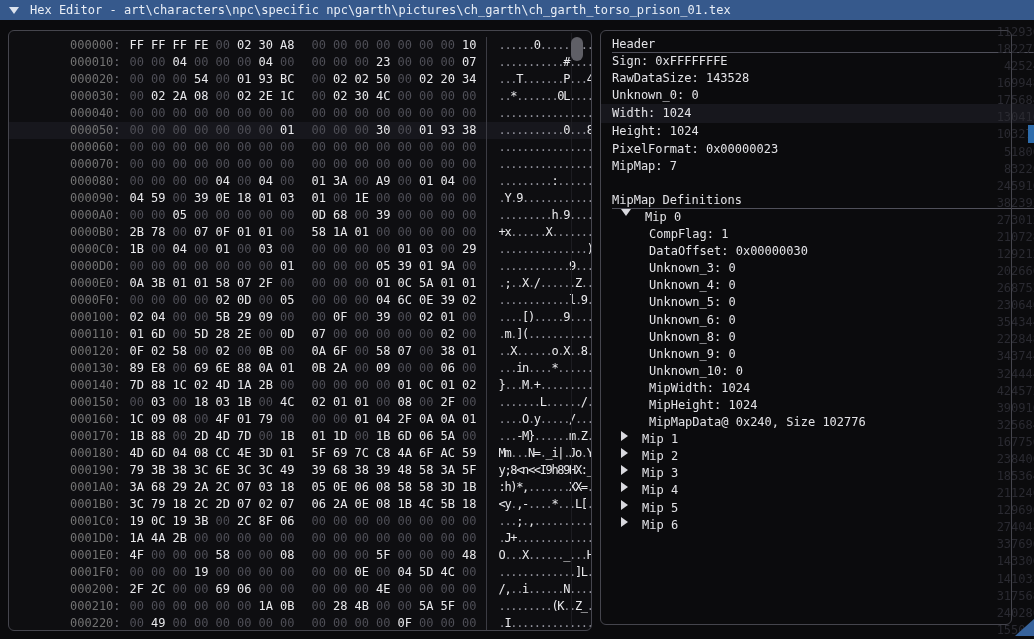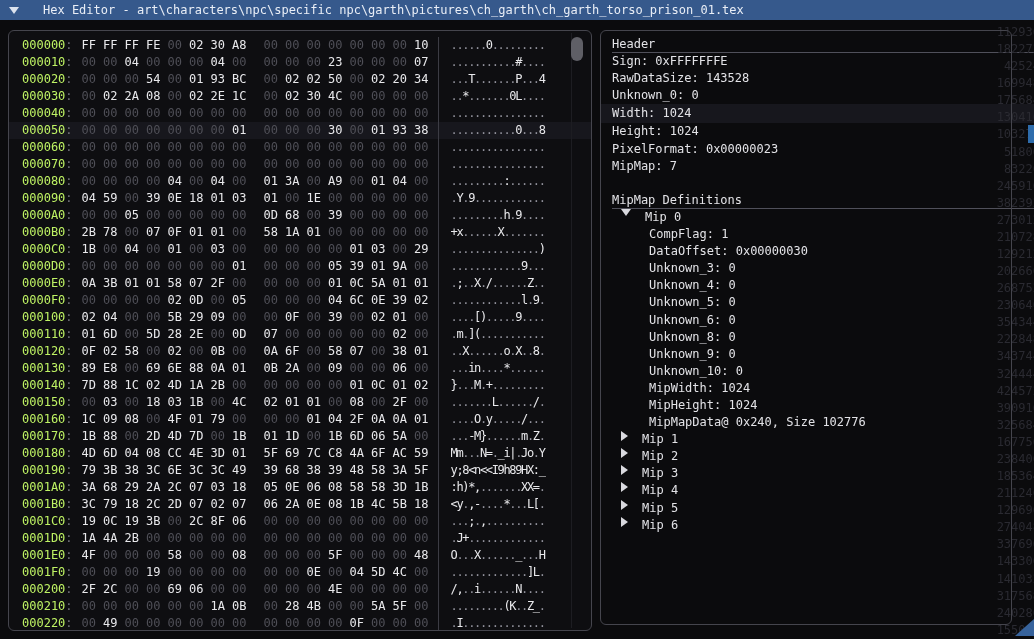--- a/index.html
+++ b/index.html
@@ -7,34 +7,34 @@
     width:1034px;height:639px;position:relative;overflow:hidden;
     background:#0b0b0d;
     font-family:"DejaVu Sans Mono","Liberation Mono",monospace;
     font-size:12px;
     -webkit-font-smoothing:none;
   }
   
   .titlebar{
     position:absolute;left:0;top:0;width:100%;height:20px;box-sizing:border-box;
     background:#36598c;color:#e9eef6;
-    display:flex;align-items:center;gap:24px;padding-left:9px;
+    display:flex;align-items:center;gap:11px;padding-left:9px;
     z-index:6;white-space:nowrap;
   }
   .tb-arrow{width:0;height:0;border-left:5px solid transparent;border-right:5px solid transparent;border-top:7px solid #dce3ee;}
   
   .hexpanel{
     position:absolute;left:8px;top:30px;width:584px;height:601px;box-sizing:border-box;
     background:#0e0e11;border:1px solid #45454d;border-radius:6px;
     overflow:hidden;z-index:2;
   }
   .hexrows{padding-top:6px;}
   .hexrow{height:17px;line-height:17px;white-space:nowrap;display:flex;padding-left:13px;}
   .hexrow.hl{background:#17171d;}
-  .off{color:#bef264;}
+  .off{color:#737373;margin-left:48px;}
   .colon{color:#72727a;margin-right:9px;}
   .bytes{display:inline-flex;}
   .byte{width:14.5px;margin-right:7px;color:#e9e9ec;display:inline-block;}
   .byte.z{color:#4f4f57;}
   .byte.g{margin-left:10px;}
   .asc{border-left:1px solid #3c3c44;margin-left:2px;padding-left:12px;letter-spacing:-1.35px;white-space:pre;}
   .asc .d{color:#90909a;}
   .asc .p{color:#e9e9ec;}
   .track{position:absolute;top:2px;bottom:2px;right:3px;width:16px;border-left:1px solid #1d1d22;}
   .thumb{position:absolute;top:4px;right:5px;width:12px;height:24px;border-radius:6px;background:#5f5f66;}

